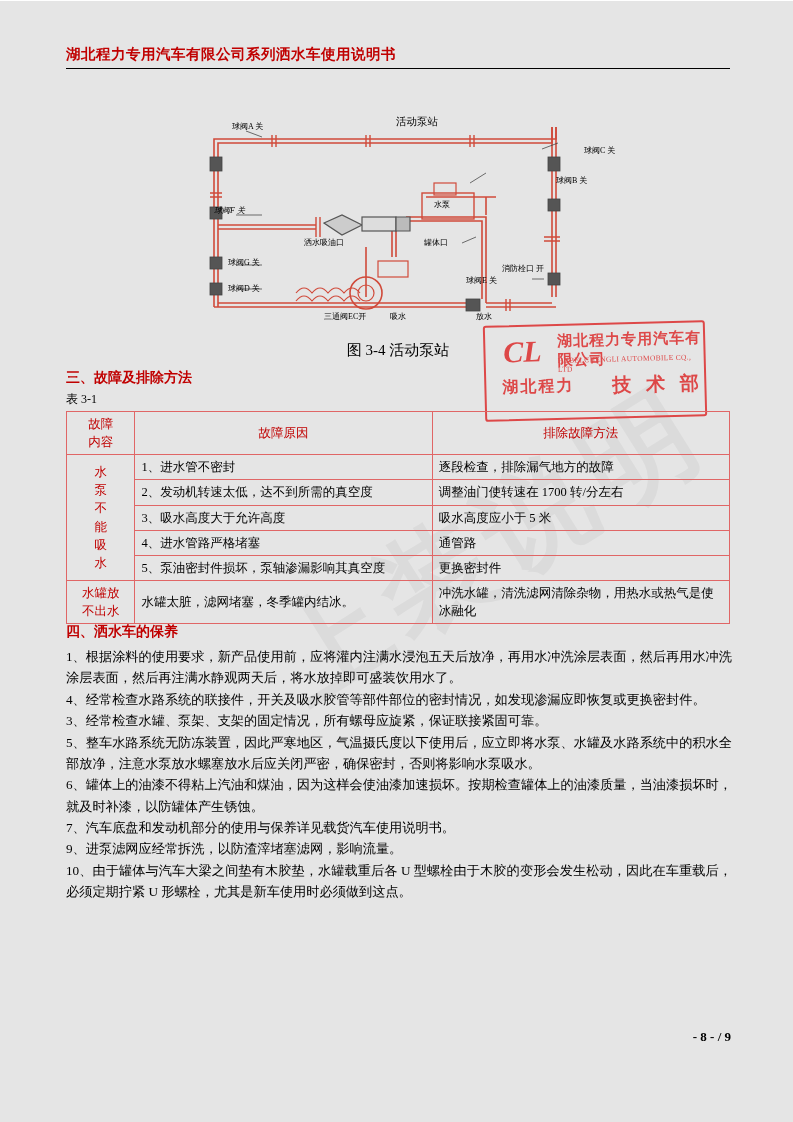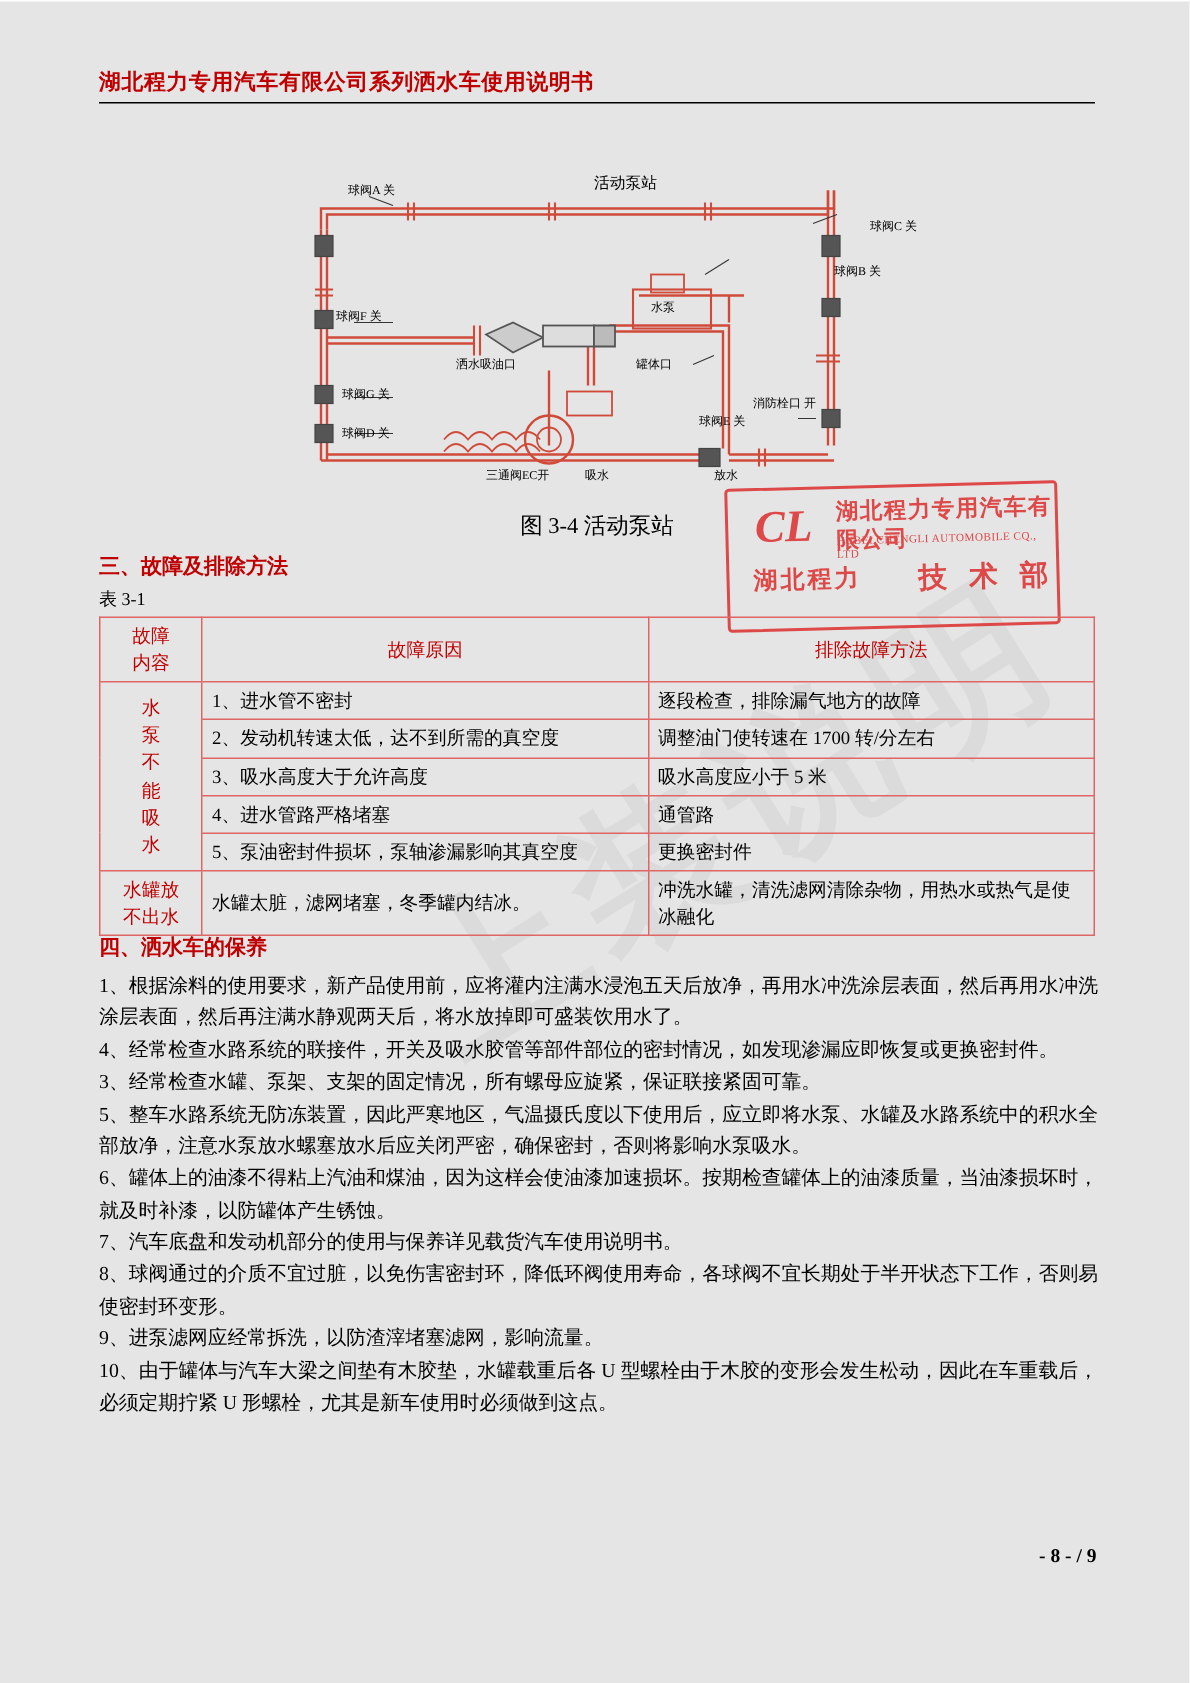--- a/index.html
+++ b/index.html
@@ -296,22 +296,22 @@
         <line x1="170" y1="192" x2="196" y2="192"></line>
         <line x1="466" y1="182" x2="478" y2="182"></line>
         <line x1="420" y1="76" x2="404" y2="86"></line>
         <line x1="410" y1="140" x2="396" y2="146"></line>
       </g>
     </svg>
 
     
     <div class="fig-title" style="left:330px; top:18px;">活动泵站</div>
     <div class="fig-label" style="left:166px; top:24px;">球阀A 关</div>
-    <div class="fig-label" style="left:514px; top:48px;">球阀C 关</div>
-    <div class="fig-label" style="left:158px; top:108px;">球阀F 关</div>
+    <div class="fig-label" style="left:490px; top:48px;padding-left:28px;">球阀C 关</div>
+    <div class="fig-label" style="left:148px; top:108px;font-style:italic;">球阀F 关</div>
     <div class="fig-label" style="left:162px; top:186px;">球阀D 关</div>
     <div class="fig-label" style="left:162px; top:160px;">球阀G 关</div>
     <div class="fig-label" style="left:490px; top:78px;">球阀B 关</div>
     <div class="fig-label" style="left:400px; top:178px;">球阀E 关</div>
     <div class="fig-label" style="left:368px; top:102px;">水泵</div>
     <div class="fig-label" style="left:358px; top:140px;">罐体口</div>
     <div class="fig-label" style="left:436px; top:166px;">消防栓口 开</div>
     <div class="fig-label" style="left:238px; top:140px;">洒水吸油口</div>
     <div class="fig-label" style="left:258px; top:214px;">三通阀EC开</div>
     <div class="fig-label" style="left:324px; top:214px;">吸水</div>
@@ -392,20 +392,19 @@
 
   <div class="sec-head" style="left:66px; top:622px;">四、洒水车的保养</div>
 
   <div class="body-text">
     <p>1、根据涂料的使用要求，新产品使用前，应将灌内注满水浸泡五天后放净，再用水冲洗涂层表面，然后再用水冲洗涂层表面，然后再注满水静观两天后，将水放掉即可盛装饮用水了。</p>
     <p>4、经常检查水路系统的联接件，开关及吸水胶管等部件部位的密封情况，如发现渗漏应即恢复或更换密封件。</p>
     <p>3、经常检查水罐、泵架、支架的固定情况，所有螺母应旋紧，保证联接紧固可靠。</p>
     <p>5、整车水路系统无防冻装置，因此严寒地区，气温摄氏度以下使用后，应立即将水泵、水罐及水路系统中的积水全部放净，注意水泵放水螺塞放水后应关闭严密，确保密封，否则将影响水泵吸水。</p>
     <p>6、罐体上的油漆不得粘上汽油和煤油，因为这样会使油漆加速损坏。按期检查罐体上的油漆质量，当油漆损坏时，就及时补漆，以防罐体产生锈蚀。</p>
     <p>7、汽车底盘和发动机部分的使用与保养详见载货汽车使用说明书。</p>
-    <p>8、球阀通过的介质不宜过脏，以免伤害密封环，降低环阀使用寿命，各球阀不宜长期处于半开状态下工作，否则易使密封环变形。</p>
     <p>9、进泵滤网应经常拆洗，以防渣滓堵塞滤网，影响流量。</p>
     <p>10、由于罐体与汽车大梁之间垫有木胶垫，水罐载重后各 U 型螺栓由于木胶的变形会发生松动，因此在车重载后，必须定期拧紧 U 形螺栓，尤其是新车使用时必须做到这点。</p>
   </div>
 
   <div class="footer">- 8 - / 9</div>
 
 </div>
 
 </body></html>

